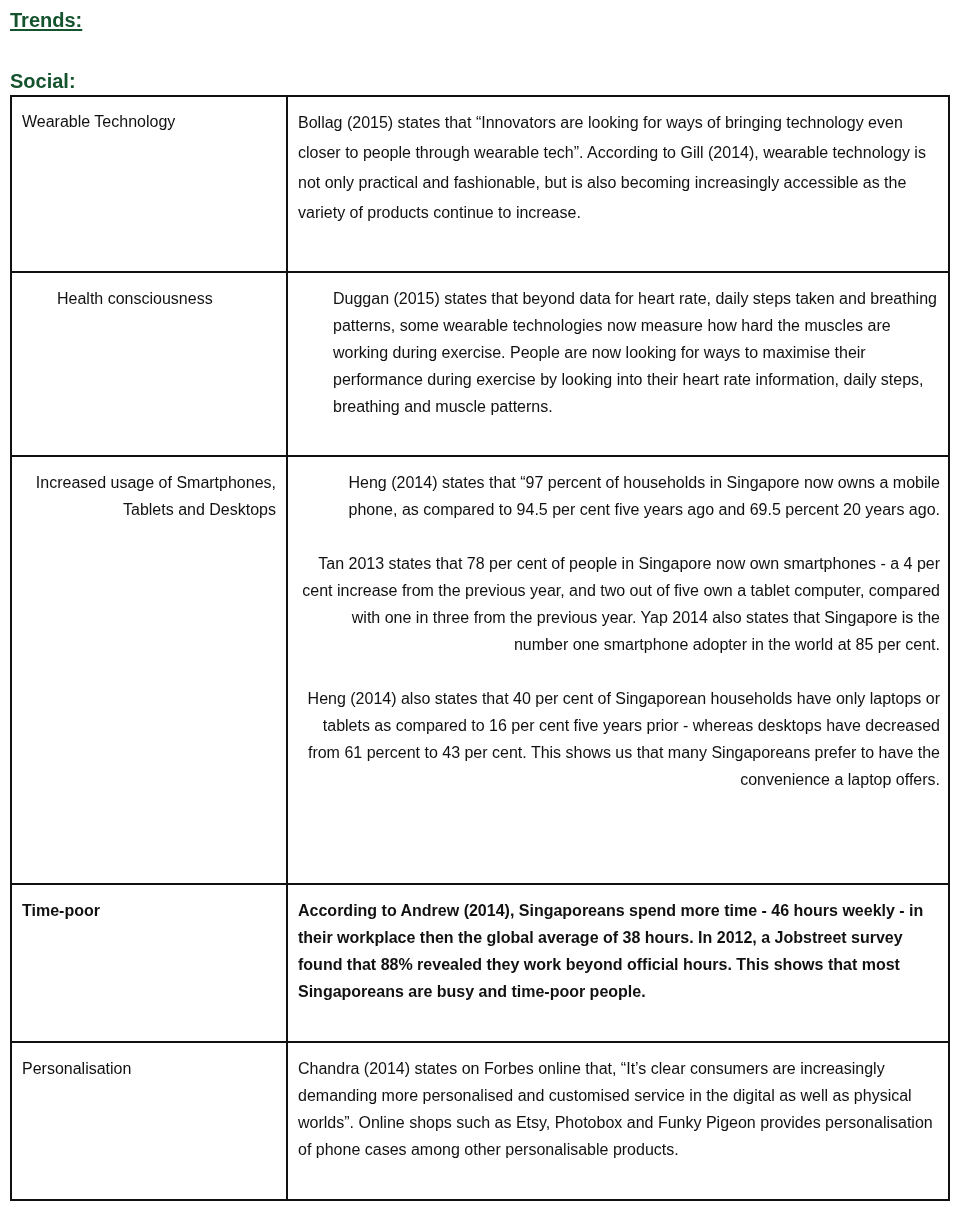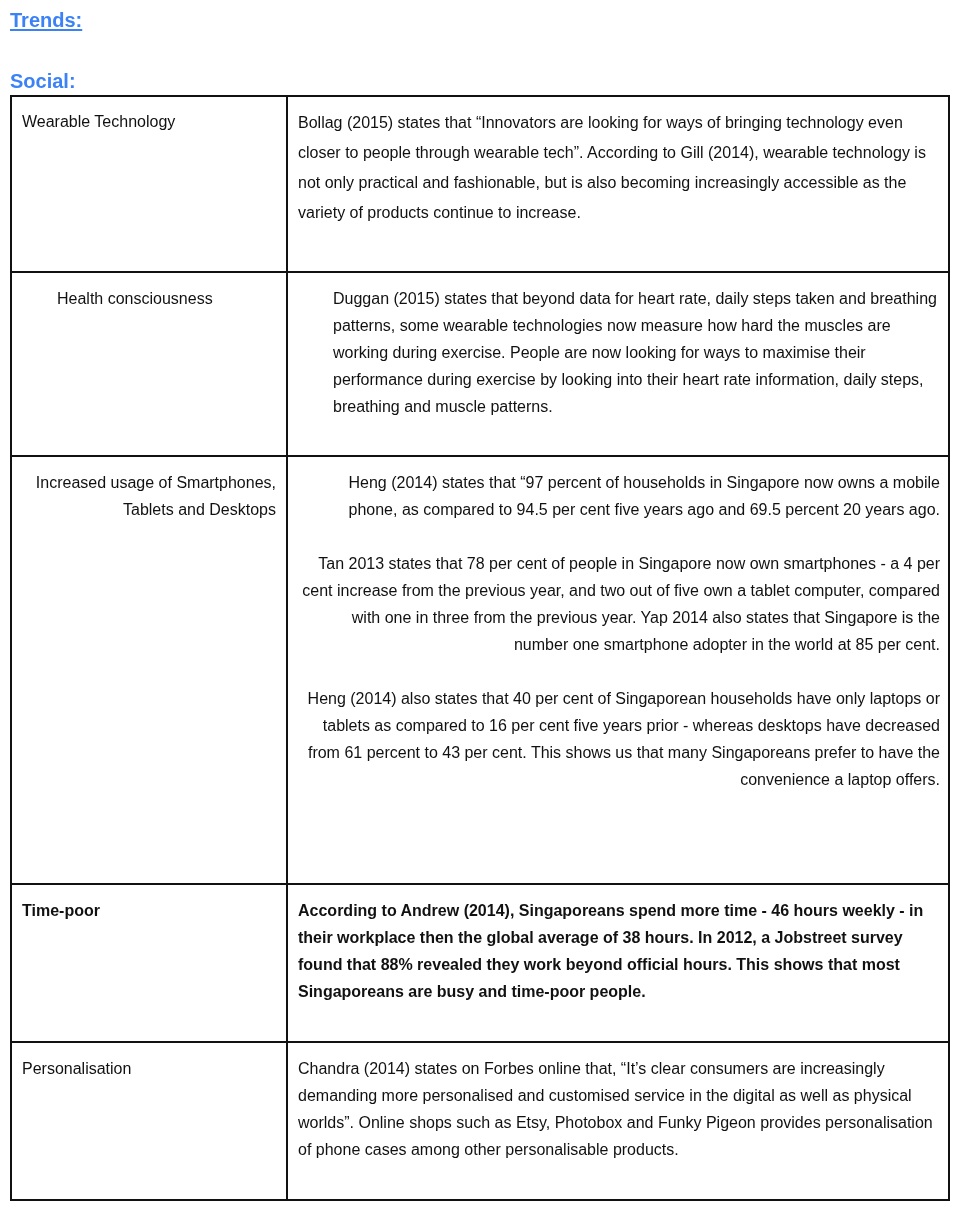--- a/index.html
+++ b/index.html
@@ -3,21 +3,21 @@
 <meta charset="utf-8">
 <style>
   html, body { margin: 0; padding: 0; background: #ffffff; }
   body {
     width: 960px; height: 1207px; position: relative; overflow: hidden;
     font-family: "Liberation Sans", sans-serif; color: #111111;
   }
   .heading {
     position: absolute; left: 10px; margin: 0;
     font-family: "Liberation Sans", sans-serif;
-    font-weight: bold; font-size: 20px; line-height: 24px; color: #3b82f6;
+    font-weight: bold; font-size: 20px; line-height: 24px; color: #14532d;
   }
   .heading.trends { top: 8px; text-decoration: underline; text-underline-offset: 2px; }
   .heading.social { top: 69px; text-align: center; }
   table.trends-table {
     position: absolute; left: 10px; top: 95px;
     width: 940px; border-collapse: collapse; table-layout: fixed;
     border: 2px solid #111;
   }
   table.trends-table td {
     border: 2px solid #111; vertical-align: top;

